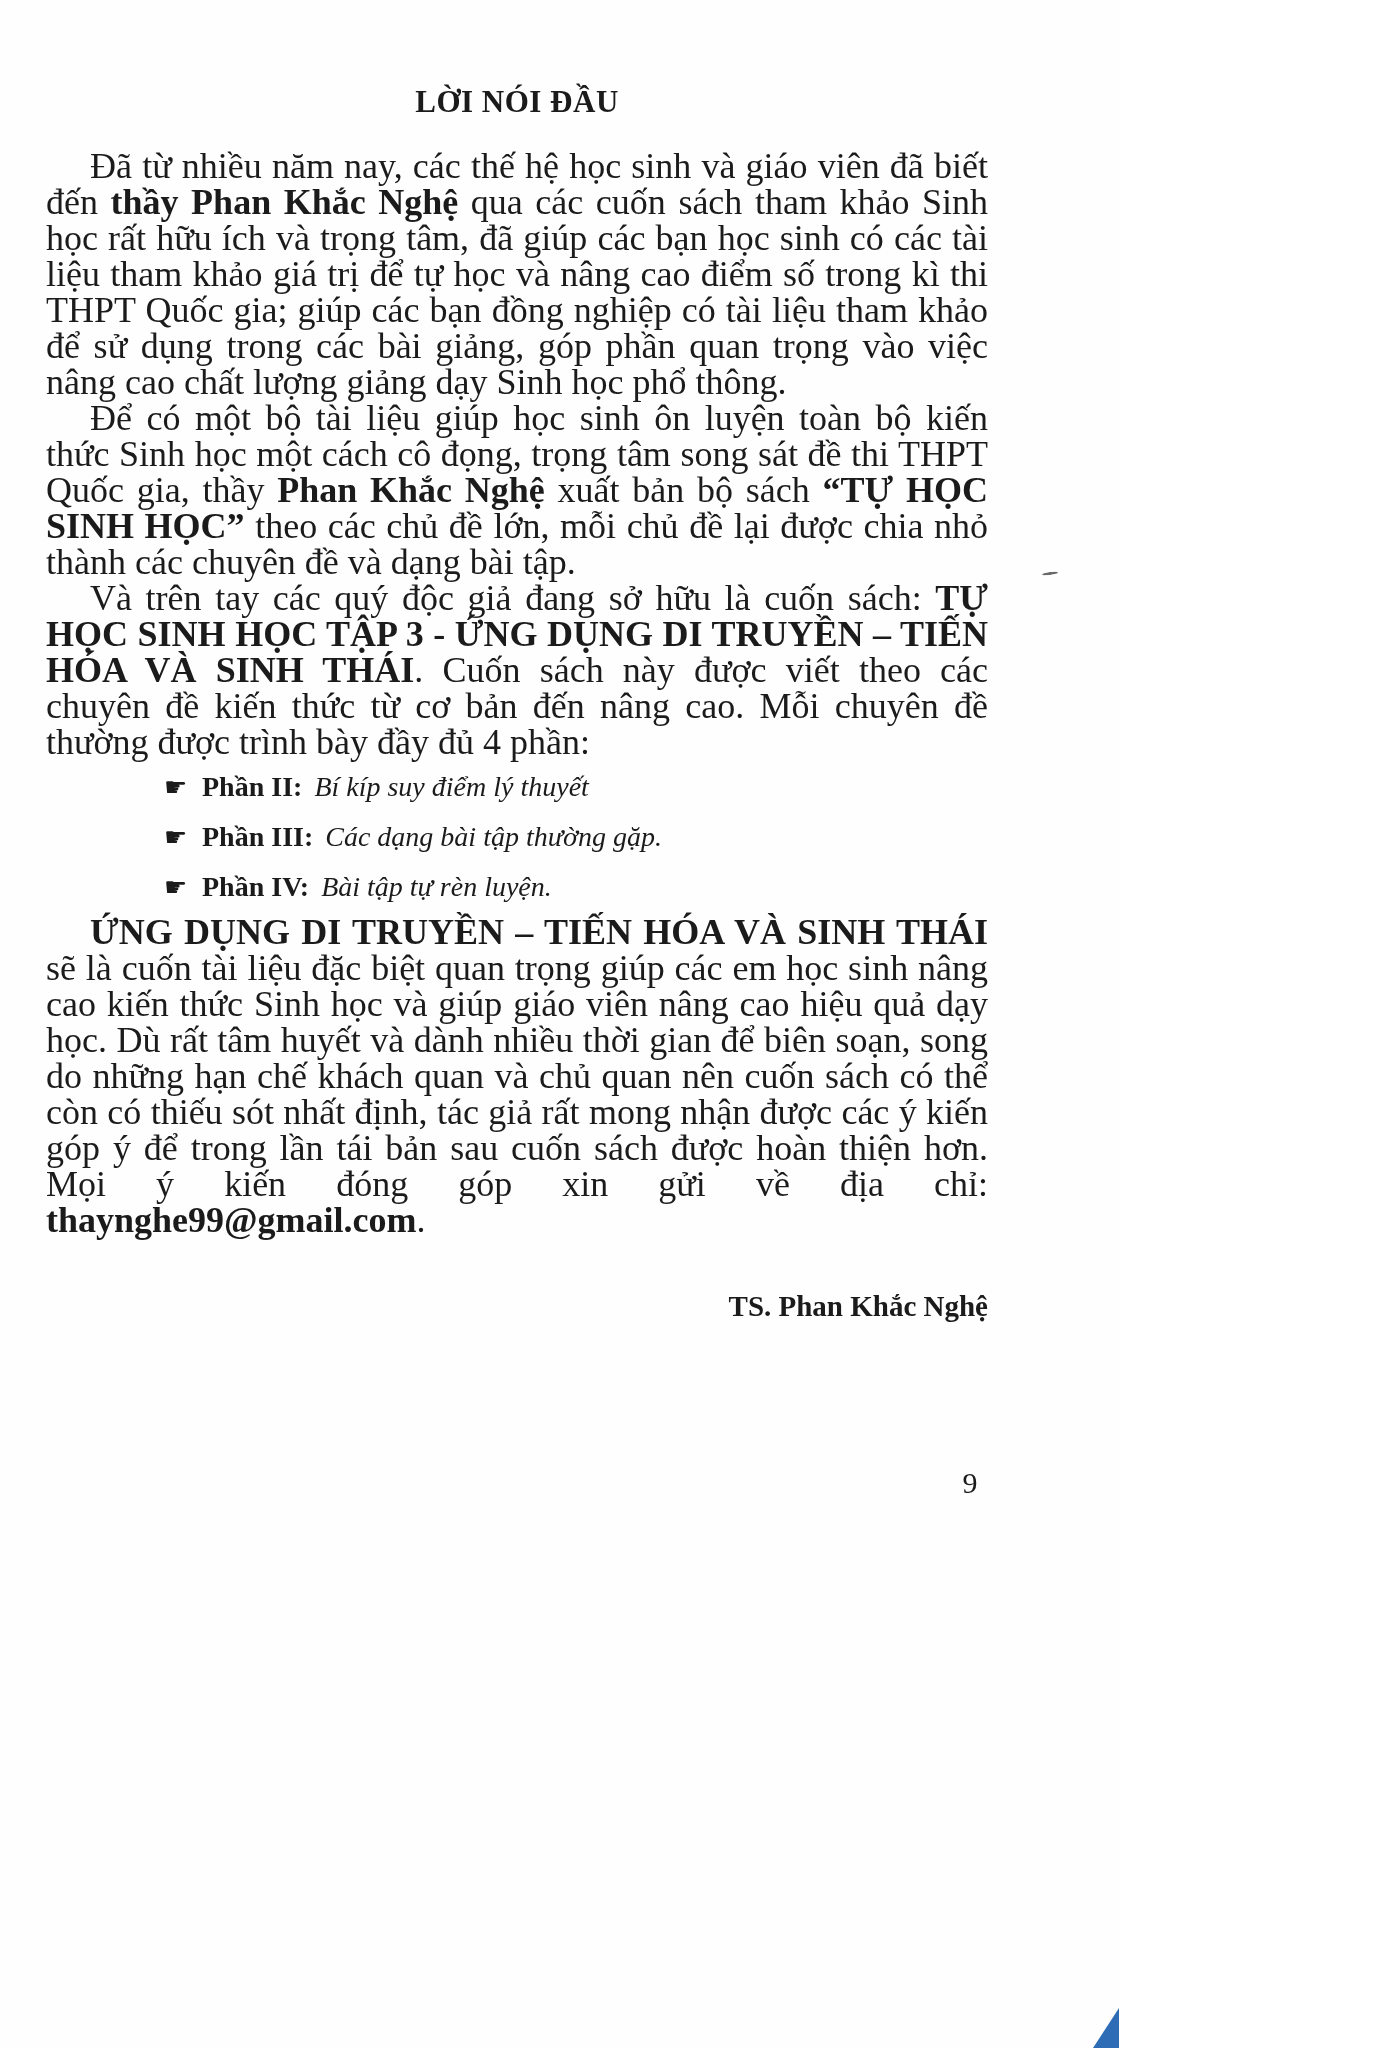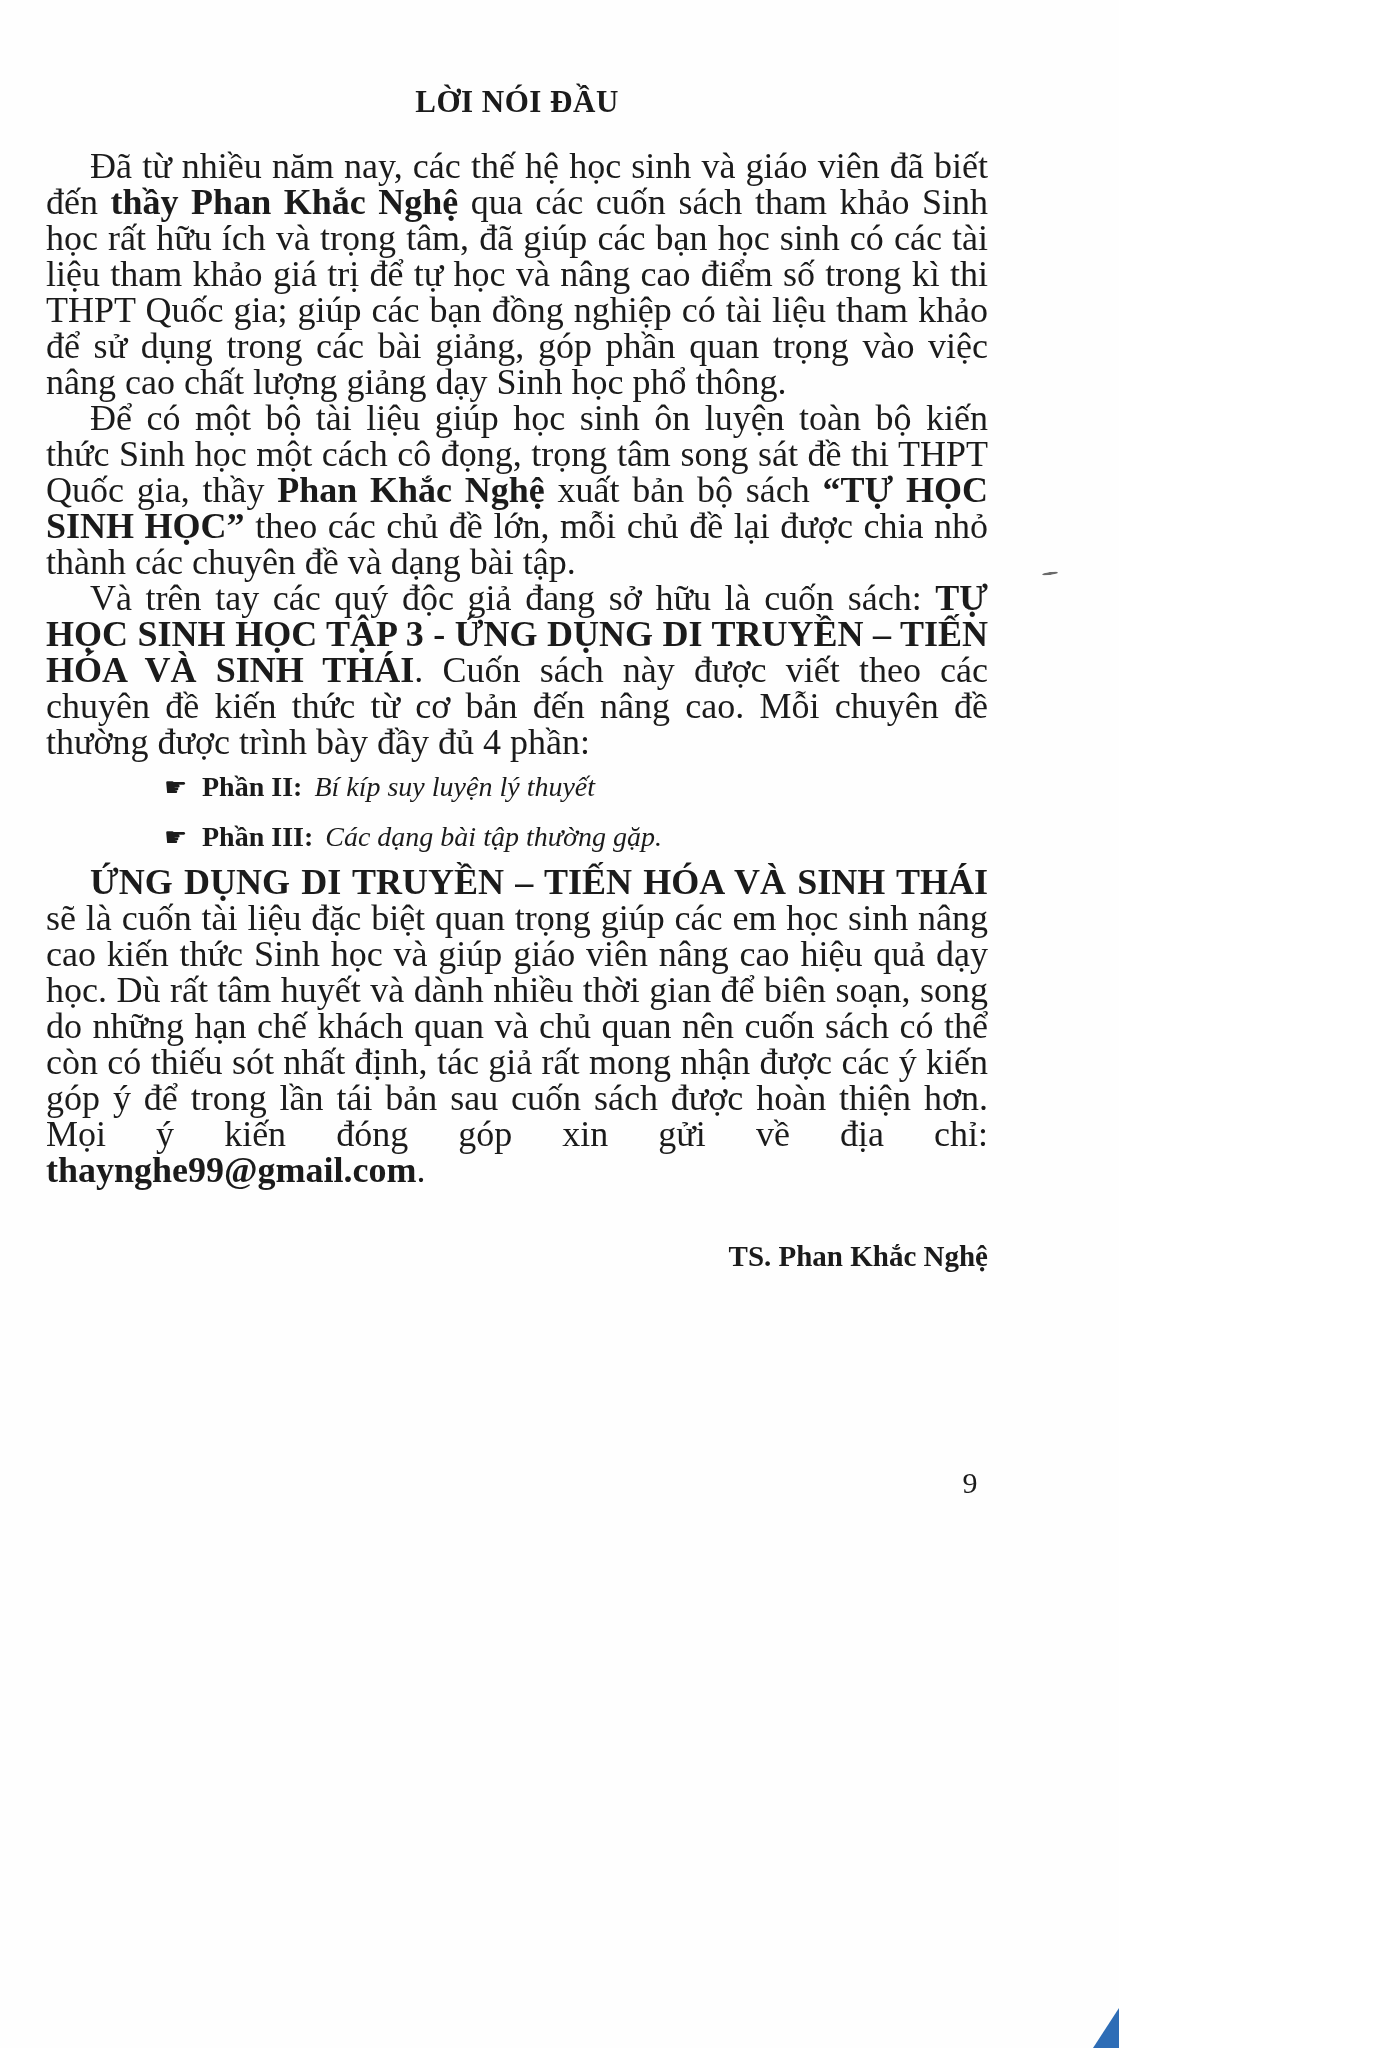--- a/index.html
+++ b/index.html
@@ -99,24 +99,27 @@
 
 
     <p class="para"><span>Đã từ nhiều năm nay, các thế hệ học sinh và giáo viên đã biết đến </span><span class="bold">thầy Phan Khắc Nghệ</span><span> qua các cuốn sách tham khảo Sinh học rất hữu ích và trọng tâm, đã giúp các bạn học sinh có các tài liệu tham khảo giá trị để tự học và nâng cao điểm số trong kì thi THPT Quốc gia; giúp các bạn đồng nghiệp có tài liệu tham khảo để sử dụng trong các bài giảng, góp phần quan trọng vào việc nâng cao chất lượng giảng dạy Sinh học phổ thông.</span></p>
 
     <p class="para"><span>Để có một bộ tài liệu giúp học sinh ôn luyện toàn bộ kiến thức Sinh học một cách cô đọng, trọng tâm song sát đề thi THPT Quốc gia, thầy </span><span class="bold">Phan Khắc Nghệ</span><span> xuất bản bộ sách </span><span class="bold">“TỰ HỌC SINH HỌC”</span><span> theo các chủ đề lớn, mỗi chủ đề lại được chia nhỏ thành các chuyên đề và dạng bài tập.</span></p>
 
     <p class="para"><span>Và trên tay các quý độc giả đang sở hữu là cuốn sách: </span><span class="bold">TỰ HỌC SINH HỌC TẬP 3 - ỨNG DỤNG DI TRUYỀN – TIẾN HÓA VÀ SINH THÁI</span><span>. Cuốn sách này được viết theo các chuyên đề kiến thức từ cơ bản đến nâng cao. Mỗi chuyên đề thường được trình bày đầy đủ 4 phần:</span></p>
 
     <div class="parts-list">
       <div class="list-item">
-        <span class="bullet">☛</span><span class="bold item-label">Phần II:</span><span class="italic">Bí kíp suy luyện lý thuyết</span>
+        <span class="bullet">☛</span><span class="bold item-label">Phần II:</span><span class="italic">Bí kíp suy điểm lý thuyết</span>
       </div>
       <div class="list-item">
         <span class="bullet">☛</span><span class="bold item-label">Phần III:</span><span class="italic">Các dạng bài tập thường gặp.</span>
+      </div>
+      <div class="list-item">
+        <span class="bullet">☛</span><span class="bold item-label">Phần IV:</span><span class="italic">Bài tập tự rèn luyện.</span>
       </div>
     </div>
 
     <p class="para"><span class="bold">ỨNG DỤNG DI TRUYỀN – TIẾN HÓA VÀ SINH THÁI</span><span> sẽ là cuốn tài liệu đặc biệt quan trọng giúp các em học sinh nâng cao kiến thức Sinh học và giúp giáo viên nâng cao hiệu quả dạy học. Dù rất tâm huyết và dành nhiều thời gian để biên soạn, song do những hạn chế khách quan và chủ quan nên cuốn sách có thể còn có thiếu sót nhất định, tác giả rất mong nhận được các ý kiến góp ý để trong lần tái bản sau cuốn sách được hoàn thiện hơn. Mọi ý kiến đóng góp xin gửi về địa chỉ: </span><span class="bold">thaynghe99@gmail.com</span><span>.</span></p>
 
     <div class="signature">TS. Phan Khắc Nghệ</div>
 
   </div>
 
   <div class="page-number">9</div>

